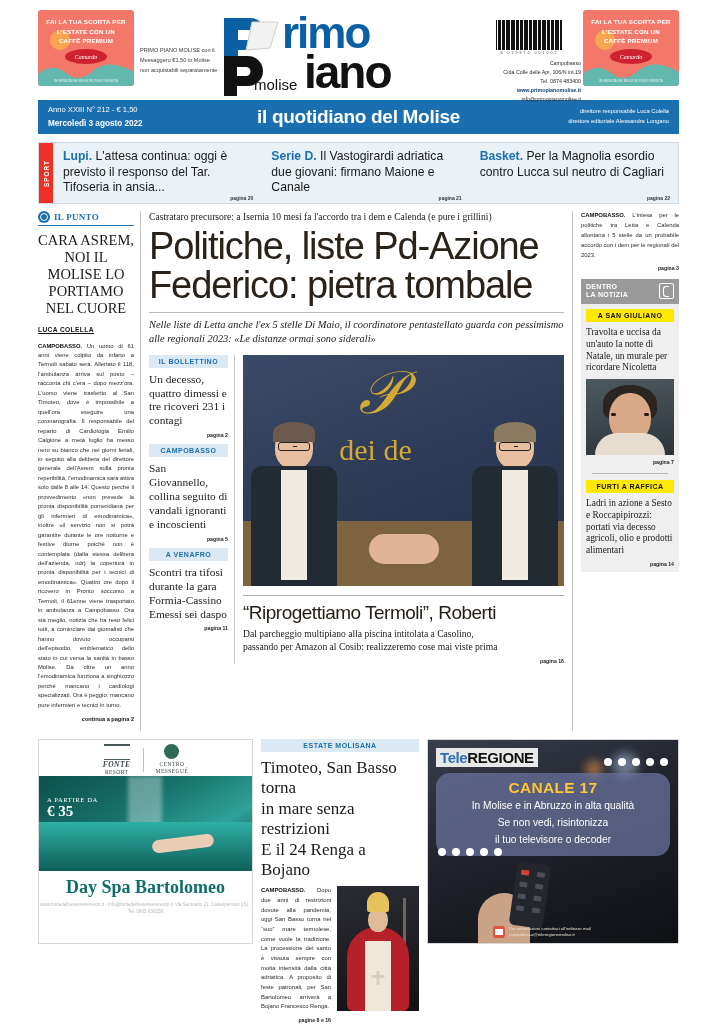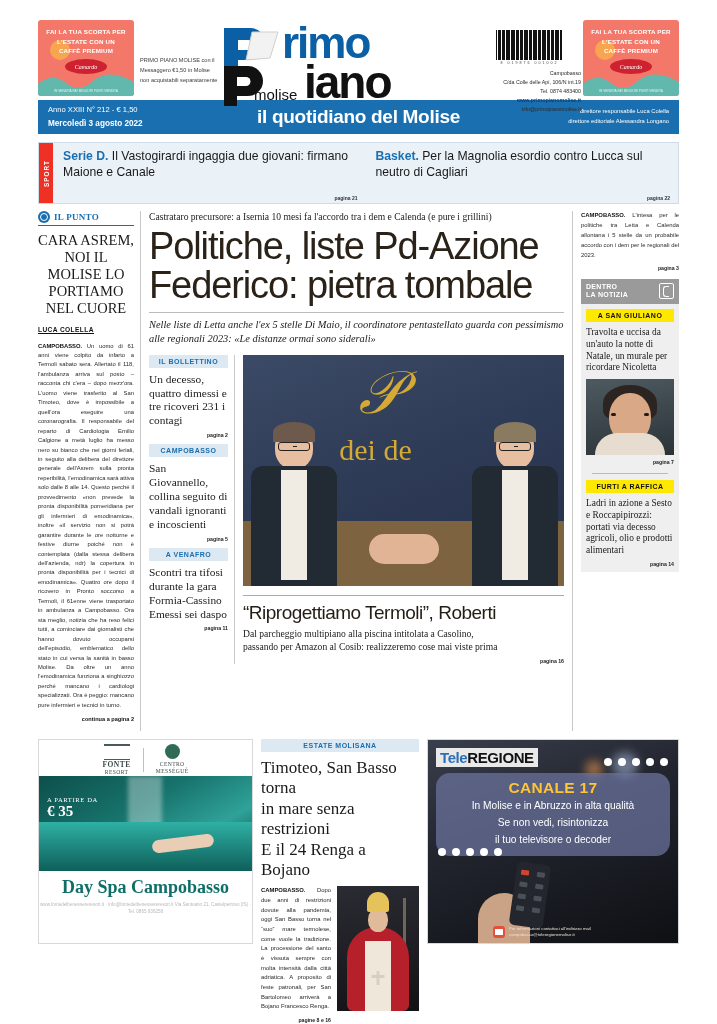--- a/index.html
+++ b/index.html
@@ -5,21 +5,21 @@
   * { box-sizing: border-box; margin: 0; padding: 0; }
   html, body {
     width: 717px; height: 1024px;
     background: #ffffff;
     font-family: "Liberation Sans", sans-serif;
     overflow: hidden;
   }
   .page { position: relative; width: 717px; height: 1024px; background:#fff; padding: 0 38px; }
 
   
-  .masthead { position: relative; height: 100px; display: flex; align-items: flex-start; padding-top: 20px; }
+  .masthead { position: relative; height: 100px; display: flex; align-items: flex-start; padding-top: 10px; }
   .promo-box { width: 96px; height: 76px; border-radius: 3px; overflow:hidden; position:relative;
                background:#f4786a; flex: 0 0 auto; }
   .promo-box .sun { position:absolute; left:12px; top:20px; width:20px; height:20px; border-radius:50%; background:#f9a84f; opacity:.95;}
   .promo-txt { position:relative; text-align:center; color:#fff; font-weight:bold; font-size:6.2px; letter-spacing:.2px; padding-top:7px; line-height:1.55; }
   .promo-waves { position:absolute; left:0; bottom:0; width:100%; height:26px; }
   .promo-logo { position:absolute; left:50%; top:39px; transform:translateX(-50%); width:42px; height:15px;
                 background:#cf2230; border-radius:50%/50%; display:flex; align-items:center; justify-content:center;
                 color:#fff; font-size:6px; font-family:"Liberation Serif", serif; font-style:italic; z-index:3;}
   .promo-foot { position:absolute; bottom:3px; width:100%; text-align:center; color:#ffffff; font-size:3.2px; opacity:.85; z-index:3;}
 
@@ -134,21 +134,21 @@
   .rdiv { border-top:1px solid #bbb; margin:8px 6px 6px; }
 
   
   .bottom { display:flex; margin-top:8px; height:205px; gap:8px; }
   .ad-spa { width:215px; border:1px solid #d8d8d8; background:#fff; position:relative; overflow:hidden;}
   .spa-logos { height:36px; display:flex; align-items:center; justify-content:center; gap:12px; padding-top:3px;}
   .spa-l { text-align:center; font-family:"Liberation Serif", serif; color:#3b4a4a;}
   .spa-l .crest { width:26px; height:16px; margin:0 auto 1px; border-top:2px solid #4a5a5a; border-bottom:1px solid #4a5a5a;
                   position:relative;}
   .spa-l .globe { width:15px; height:15px; border-radius:50%; background:#2f6b55; margin:0 auto 2px;}
-  .spa-l .n1 { font-size:7.5px; font-weight:bold; letter-spacing:.5px; line-height:1.05;}
+  .spa-l .n1 { font-size:7.5px; font-weight:bold; letter-spacing:.5px; line-height:1.05;font-style:italic;}
   .spa-l .n2 { font-size:5.6px; letter-spacing:.4px; line-height:1.2;}
   .spa-img { height:95px; position:relative; background:linear-gradient(150deg,#0d4f4b 0%,#17736c 40%,#2fa299 70%,#0b3b39 100%); overflow:hidden;}
   .spa-img .fall { position:absolute; left:42%; top:0; width:34px; height:58px; background:rgba(255,255,255,.35); filter:blur(2px);}
   .spa-img .pool { position:absolute; left:0; right:0; bottom:0; height:52%; background:linear-gradient(180deg,#2fb0a4,#0e5f5a);}
   .spa-img .body { position:absolute; right:18%; bottom:22%; width:62px; height:13px; background:#e9cdb4; border-radius:8px; transform:rotate(-7deg);}
   .spa-price { position:absolute; left:8px; top:20px; color:#fff; font-family:"Liberation Serif", serif;}
   .spa-price .a { font-size:6.6px; letter-spacing:.6px;}
   .spa-price .b { font-size:15px; font-weight:bold;}
   .spa-txt { text-align:center; padding-top:6px;}
   .spa-txt .t1 { font-family:"Liberation Serif", serif; font-size:18px; font-weight:bold; color:#0f6f68; }
@@ -320,21 +320,25 @@
       <div>direttore editoriale Alessandra Longano</div>
     </div>
   </div>
 
   <div class="sport">
     <div class="sport-tag">
         <span>SPORT</span>
       </div>
     <div class="sport-items">
       <div class="sport-item">
-        <b>Serie D.</b><span> Il Vastogirardi ingaggia due giovani: firmano Maione e Canale</span>
+        <b>Lupi.</b><span> L'attesa continua: oggi è previsto il responso del Tar. Tifoseria in ansia...</span>
+        <span class="pg">pagina 20</span>
+      </div>
+      <div class="sport-item">
+        <b>Serie D.</b><span> Il Vastogirardi adriatica due giovani: firmano Maione e Canale</span>
         <span class="pg">pagina 21</span>
       </div>
       <div class="sport-item">
         <b>Basket.</b><span> Per la Magnolia esordio contro Lucca sul neutro di Cagliari</span>
         <span class="pg">pagina 22</span>
       </div>
     </div>
   </div>
 
   <div class="grid">
@@ -478,21 +482,21 @@
       <div class="spa-img">
         <div class="fall"></div>
         <div class="pool"></div>
         <div class="body"></div>
         <div class="spa-price">
           <div class="a">A PARTIRE DA</div>
           <div class="b">€ 35</div>
         </div>
       </div>
       <div class="spa-txt">
-        <div class="t1">Day Spa Campobasso</div>
+        <div class="t1">Day Spa Bartolomeo</div>
         <div class="t3">www.fontedelbenessereresort.it · info@fontedelbenessereresort.it Via Santuario 21, Castelpetroso (IS) · Tel. 0865 936258</div>
       </div>
     </div>
 
     <div class="bot-mid">
       <div class="taghead">ESTATE MOLISANA</div>
       <div class="tagbody" style="font-size:17px; line-height:1.2; font-weight:normal; margin-top:6px;">
         <div>Timoteo, San Basso torna</div>
         <div>in mare senza restrizioni</div>
         <div>E il 24 Renga a Bojano</div>

